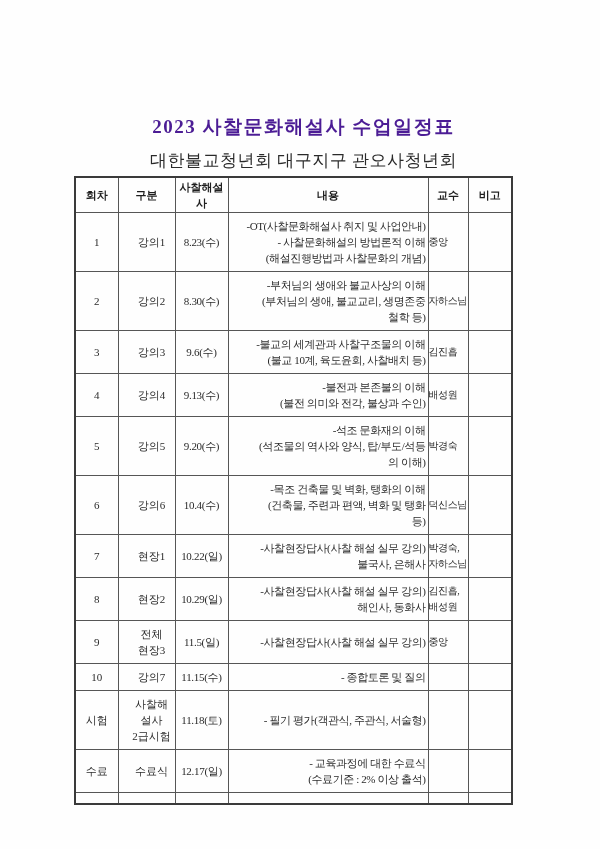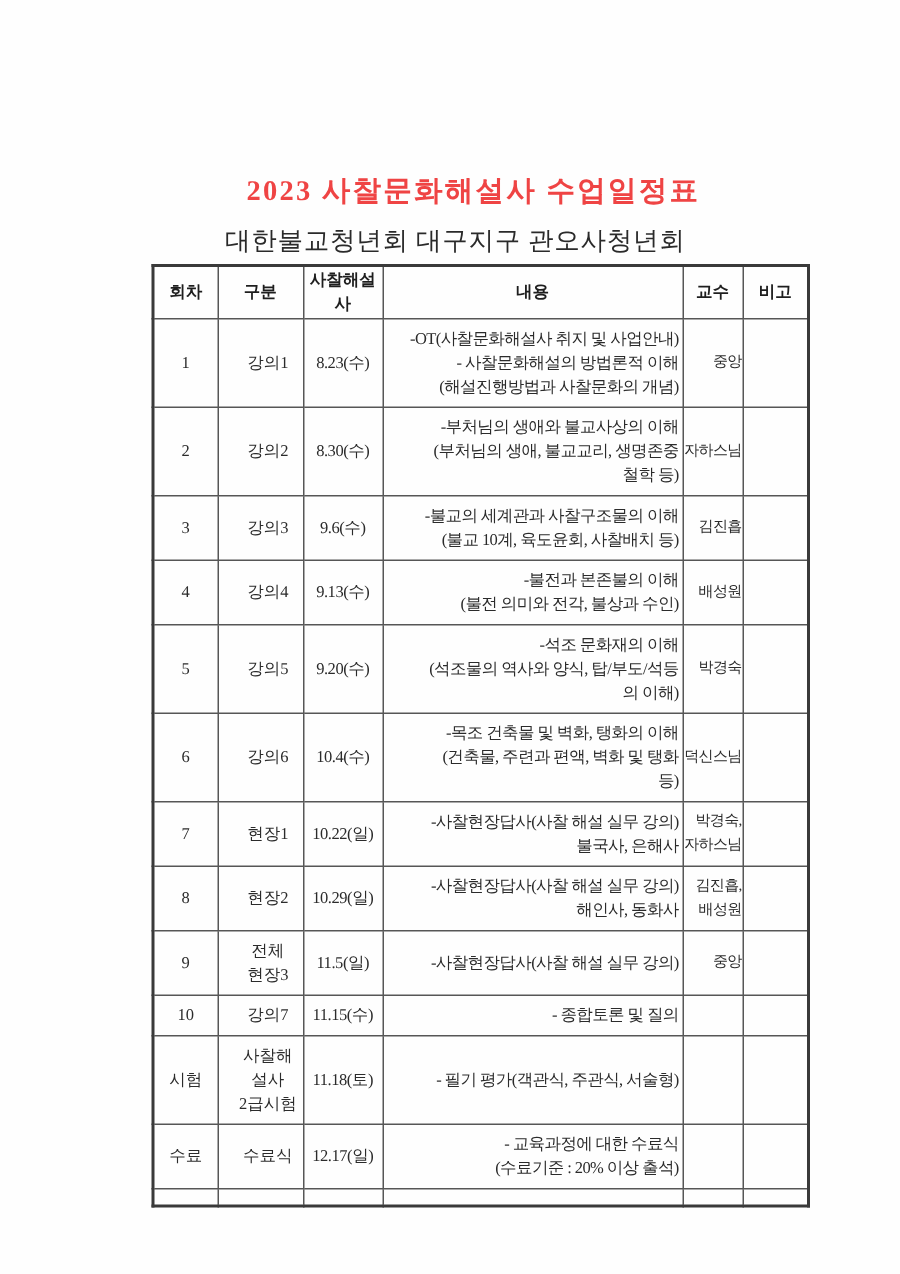--- a/index.html
+++ b/index.html
@@ -9,35 +9,35 @@
     font-family:"Liberation Serif","DejaVu Serif",serif;
     color:#262626;
   }
   .page {
     position:relative;
     width:600px; height:849px;
     background:#fefefe;
     overflow:hidden;
   }
   .doc-title {
-    position:absolute; left:97px; top:114px; width:437px;
+    position:absolute; left:85px; top:114px; width:437px;
     text-align:center;
     font-size:19px; font-weight:bold;
     letter-spacing:1.5px;
-    color:#ef4444;
+    color:#4c1d95;
   }
   .doc-subtitle {
     position:absolute; left:85px; top:149px; width:437px;
     text-align:center;
     font-size:17px;
     letter-spacing:0.5px;
     color:#2a2a2a;
   }
   table.schedule {
-    position:absolute; left:101px; top:176px;
+    position:absolute; left:74px; top:176px;
     width:437px;
     border-collapse:collapse;
     table-layout:fixed;
     border:2px solid #3a3a3a;
     font-size:11px;
     line-height:16px;
   }
   .schedule th, .schedule td {
     border:1px solid #565656;
     overflow:hidden;
@@ -53,21 +53,21 @@
   .schedule td {
     padding:5px 2px;
     vertical-align:middle;
     color:#2b2b2b;
   }
   .pre { white-space:pre-line; }
   td.c-session  { text-align:center; }
   td.c-category { text-align:center;padding-left:12px; }
   td.c-date     { text-align:center; letter-spacing:-0.3px; }
   td.c-content  { text-align:right; padding-left:8px; padding-right:2px; letter-spacing:-0.4px; word-break:keep-all; }
-  td.c-professor{ text-align:right; font-size:10px; padding:2px 0; letter-spacing:-0.4px; }
+  td.c-professor{ text-align:left; font-size:10px; padding:2px 0; letter-spacing:-0.4px; }
   td.c-note     { text-align:center; }
 </style>
 </head>
 <body>
 
 <div class="page">
 
   <div class="doc-title">2023 사찰문화해설사 수업일정표</div>
   <div class="doc-subtitle">대한불교청년회 대구지구 관오사청년회</div>
 
@@ -193,21 +193,21 @@
         <td class="c-date">11.18(토)</td>
         <td class="c-content pre">- 필기 평가(객관식, 주관식, 서술형)</td>
         <td class="c-professor pre"></td>
         <td class="c-note"></td>
       </tr>
       <tr>
         <td class="c-session">수료</td>
         <td class="c-category pre">수료식</td>
         <td class="c-date">12.17(일)</td>
         <td class="c-content pre">- 교육과정에 대한 수료식
- (수료기준 : 20% 이상 출석)</td>
+ (수료기준 : 2% 이상 출석)</td>
         <td class="c-professor pre"></td>
         <td class="c-note"></td>
       </tr>
       <tr>
         <td class="c-session"></td>
         <td class="c-category pre"></td>
         <td class="c-date"></td>
         <td class="c-content pre"></td>
         <td class="c-professor pre"></td>
         <td class="c-note"></td>

